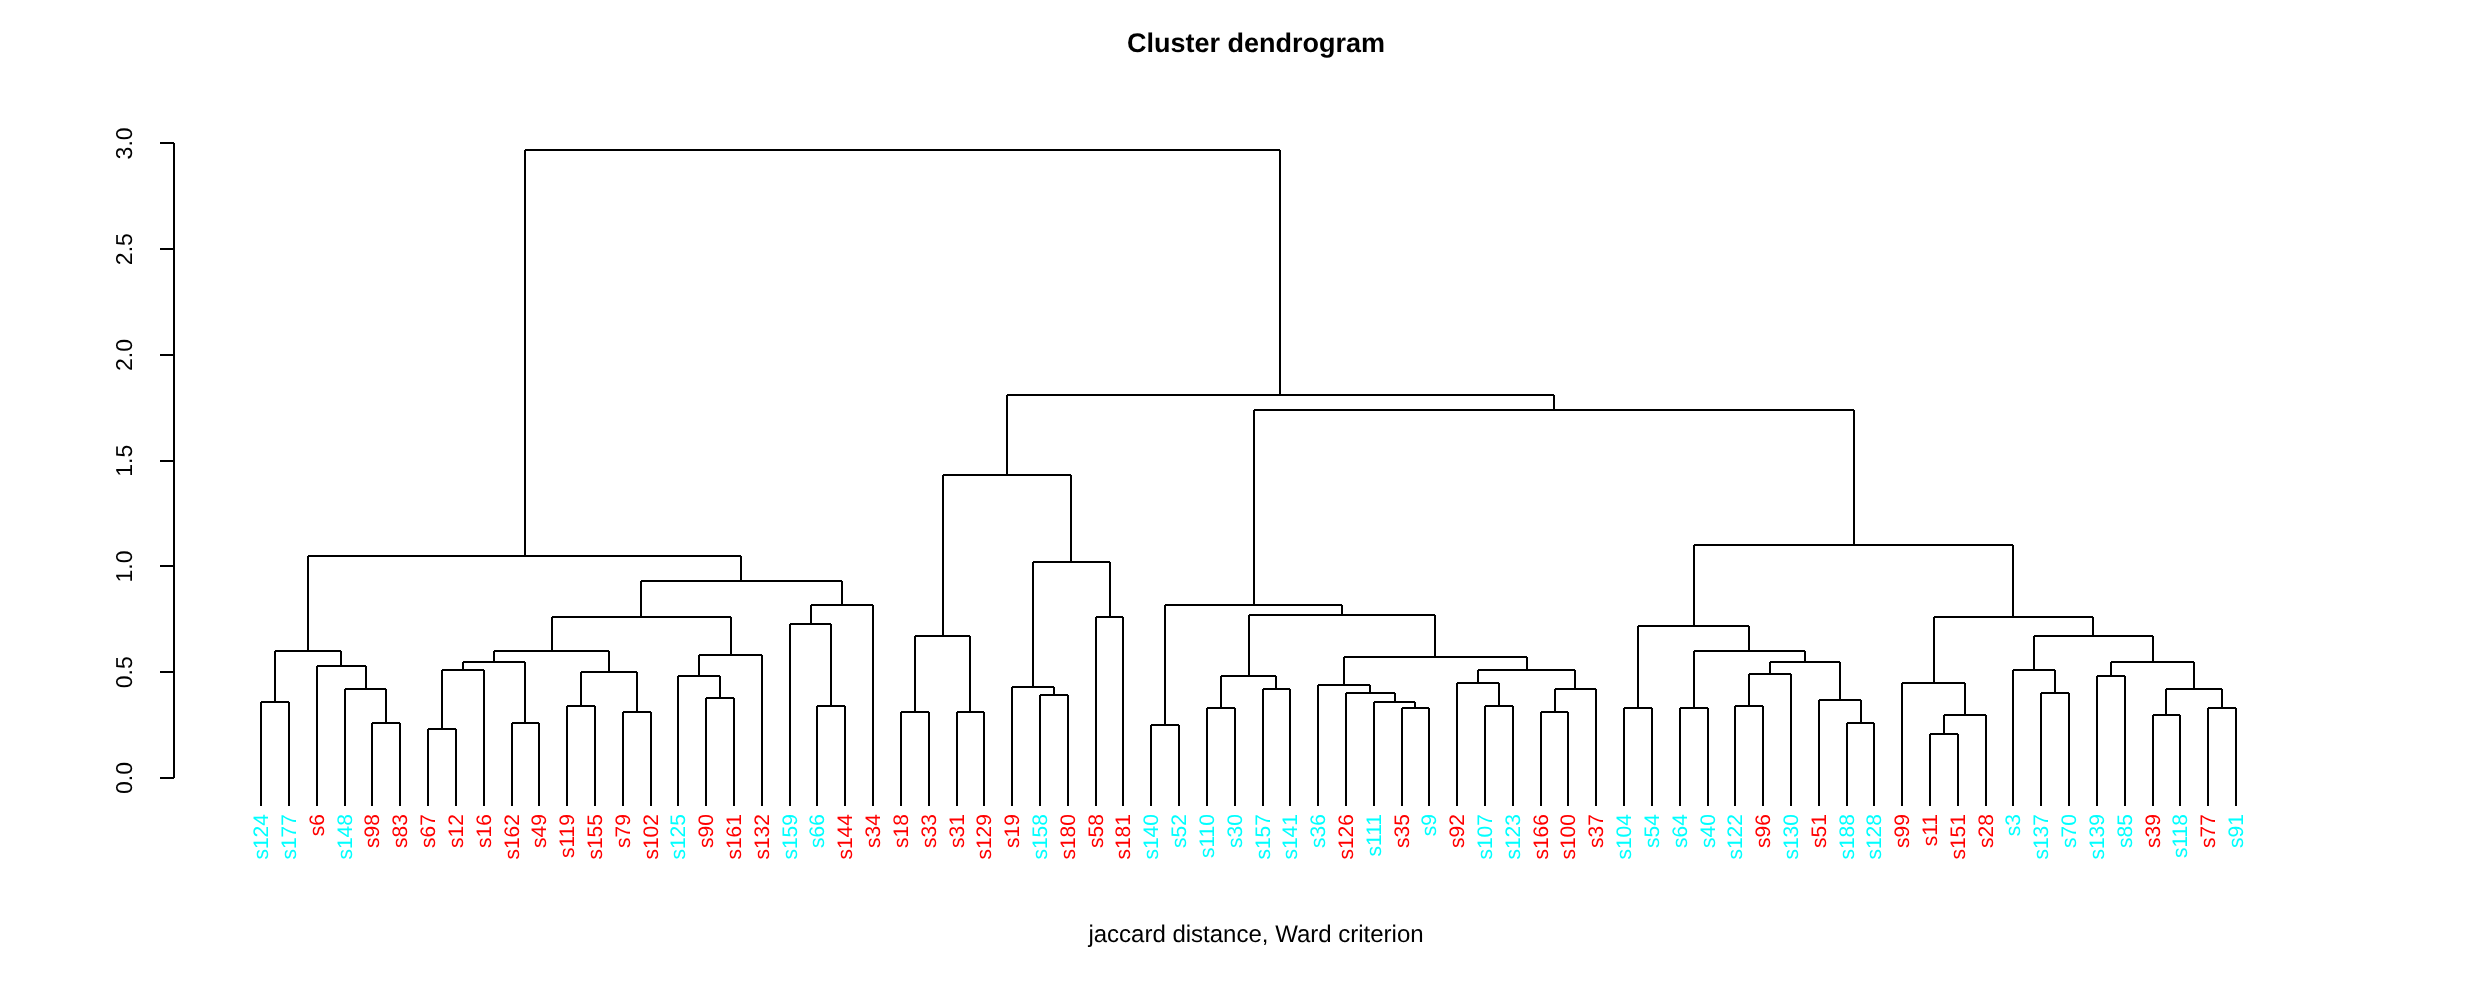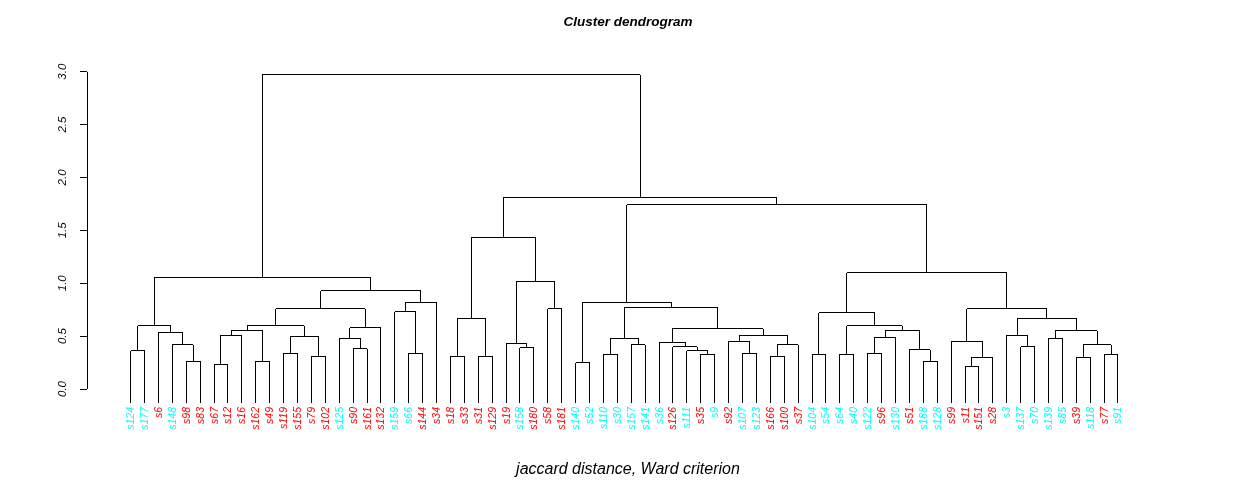--- a/index.html
+++ b/index.html
@@ -1,21 +1,21 @@
 <!DOCTYPE html>
 <html><head>
 <meta charset="utf-8">
 <style>
   html,body{margin:0;padding:0;background:#ffffff;}
   .figure{position:relative;width:1238px;height:500px;background:#ffffff;overflow:hidden;
-          font-family:"Liberation Sans", sans-serif;font-style:italic;}
+          font-family:"Liberation Sans", sans-serif;}
   .title{position:absolute;top:14px;left:87px;width:1082px;text-align:center;
          font-size:13.5px;font-weight:bold;color:#000;}
   .subtitle{position:absolute;top:460px;left:87px;width:1082px;text-align:center;
-            font-size:16px;color:#000;}
+            font-size:12px;color:#000;}
   svg{position:absolute;top:0;left:0;}
   svg text{font-family:"Liberation Sans", sans-serif;}
 </style>
 </head>
 <body>
 
 <div class="figure">
   <div class="title">Cluster dendrogram</div>
   <svg id="plot" width="1238" height="500" viewBox="0 0 1238 500">
       <g>

